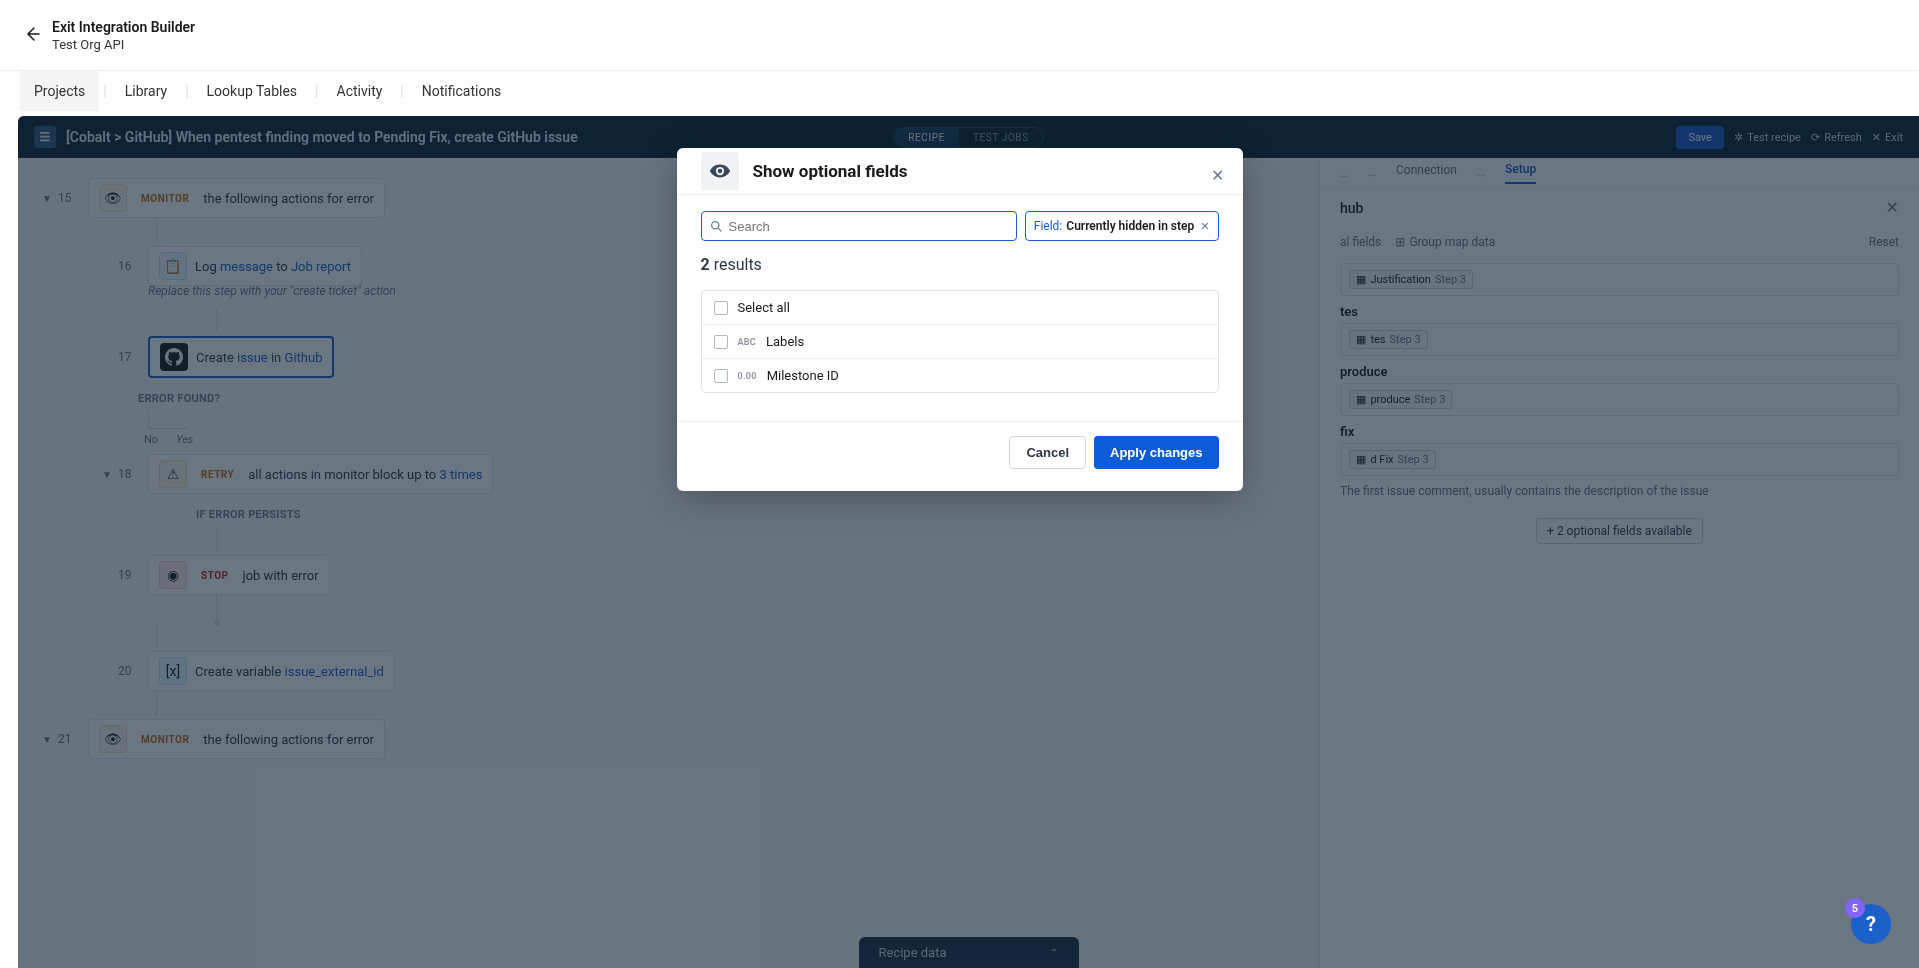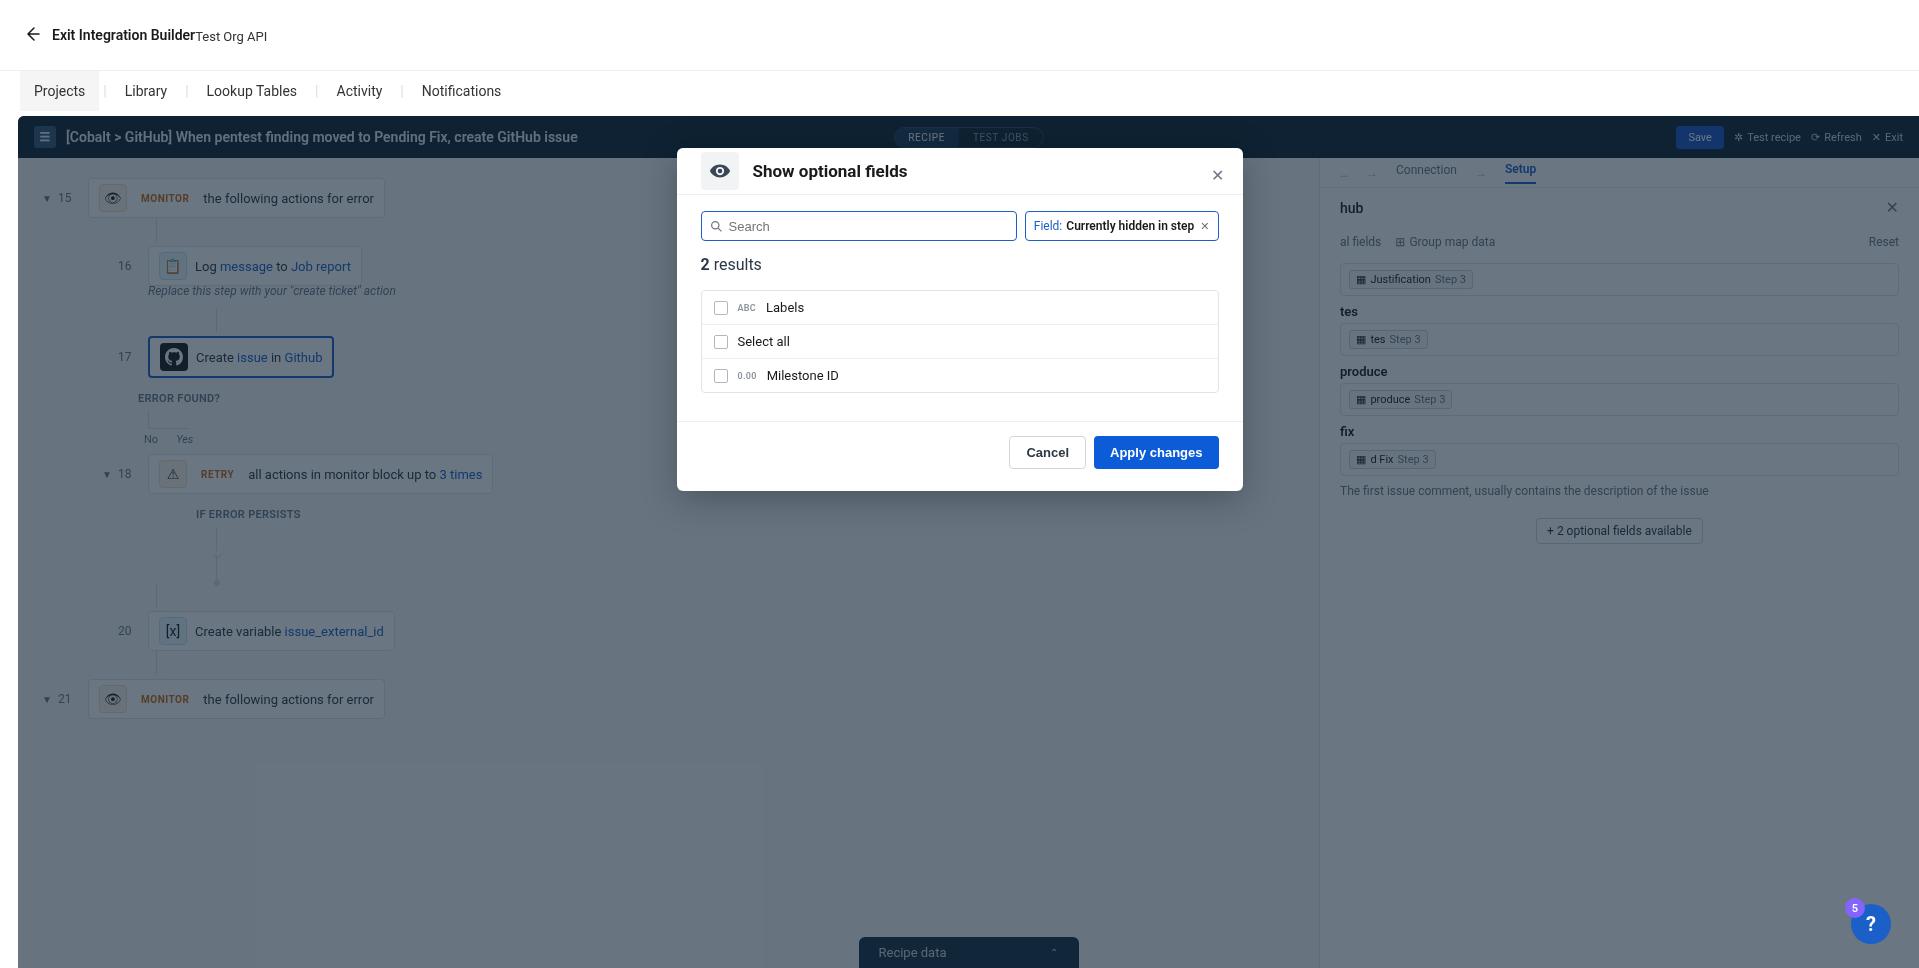--- a/index.html
+++ b/index.html
@@ -1,21 +1,21 @@
 <!DOCTYPE html>
 <html><head>
 <meta charset="utf-8">
 <style>
 * { box-sizing: border-box; margin: 0; padding: 0; }
 body { font-family: -apple-system, BlinkMacSystemFont, "Segoe UI", Roboto, sans-serif; background: #fff; color: #1a1a1a; font-size: 14px; overflow: hidden; width: 1919px; height: 968px; position: relative; }
 
 
 .top-header { height: 70px; padding: 16px 24px; display: flex; align-items: center; gap: 12px; }
 .back-arrow { cursor: pointer; }
-.top-header-titles { display: flex; }
+.top-header-titles { display: flex; flex-direction: column; }
 .top-header-title { font-weight: 600; font-size: 14px; }
 .top-header-subtitle { font-size: 13px; color: #333; margin-top: 2px; }
 
 
 .nav-tabs { height: 40px; border-top: 1px solid #eee; display: flex; align-items: center; padding: 0 20px; background:#fff; }
 .nav-tab { padding: 12px 14px; cursor: pointer; font-size: 14px; color: #333; }
 .nav-tab.active { background: #f5f5f5; }
 .nav-sep { color: #ddd; margin: 0 4px; }
 
 
@@ -227,20 +227,28 @@
         <span class="step-badge badge-retry">RETRY</span>
         <span class="step-text">
           <span>all actions in monitor block up to </span><span class="step-link">3 times</span>
         </span>
       </div>
     </div>
 
     <div class="section-label" style="margin-left:138px;">IF ERROR PERSISTS</div>
     <div class="connector" style="margin-left:158px;"></div>
 
+    <div class="step-row indent-1">
+      <span class="step-num">19</span>
+      <div class="step-card">
+        <span class="step-icon stop">◉</span>
+        <span class="step-badge badge-stop">STOP</span>
+        <span class="step-text">job with error</span>
+      </div>
+    </div>
     <div class="connector dot-only" style="margin-left:158px;"></div>
     <div class="connector"></div>
 
     <div class="step-row" style="margin-left:90px;">
       <span class="step-num">20</span>
       <div class="step-card">
         <span class="step-icon var">[x]</span>
         <span class="step-text">
           <span>Create variable </span><span class="step-link">issue_external_id</span>
         </span>
@@ -337,26 +345,26 @@
           <span class="filter-value">Currently hidden in step</span>
           <span class="filter-x">✕</span>
         </div>
       </div>
       <div class="results-count">
         <b>2</b><span> results</span>
       </div>
       <div class="option-list">
         <div class="option-item">
           <span class="chk"></span>
+          <span class="option-label">Select all</span>
+        </div>
+        <div class="option-item">
+          <span class="chk"></span>
           <span class="type-tag">ABC</span>
           <span class="option-label">Labels</span>
-        </div>
-        <div class="option-item">
-          <span class="chk"></span>
-          <span class="option-label">Select all</span>
         </div>
         <div class="option-item">
           <span class="chk"></span>
           <span class="type-tag">0.00</span>
           <span class="option-label">Milestone ID</span>
         </div>
       </div>
     </div>
     <div class="modal-footer">
       <button class="btn btn-cancel">Cancel</button>

